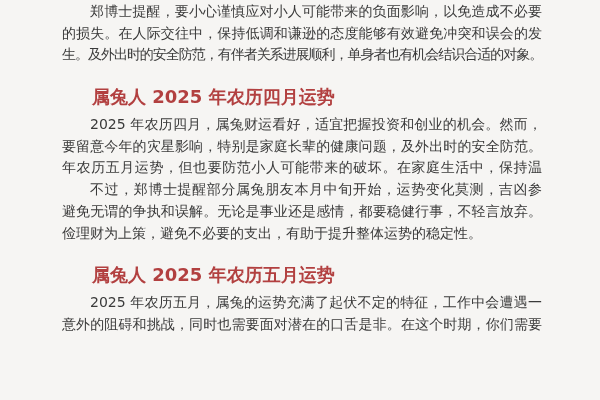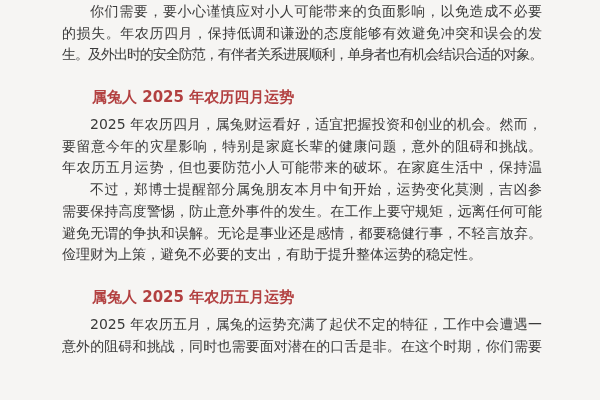--- a/index.html
+++ b/index.html
@@ -42,44 +42,43 @@
   .indent {
     text-indent: 28px;
   }
   
   .compress {
     letter-spacing: -1.15px;
   }
   .heading {
     color: var(--accent, #b24040);
     font-weight: bold;
-    font-size: 15px;
+    font-size: 18px;
     line-height: 22px;
     height: 22px;
     padding-left: 30px;
     margin: 20px 0 6px 0;
     overflow: hidden;
   }
   
   .heading ~ .heading {
   }
 </style>
 </head>
 <body style="--bg: #f6f5f3; --text: #3a3a3a; --accent: #b24040;">
 
 <div class="page">
   <div class="doc">
-      <div class="line j indent">你们需要，要小心谨慎应对小人可能带来的负面影响，以免造成不必要</div>
-      <div class="line j">的损失。年农历四月，保持低调和谦逊的态度能够有效避免冲突和误会的发</div>
+      <div class="line j indent">郑博士提醒，要小心谨慎应对小人可能带来的负面影响，以免造成不必要</div>
+      <div class="line j">的损失。在人际交往中，保持低调和谦逊的态度能够有效避免冲突和误会的发</div>
       <div class="line j compress">生。及外出时的安全防范，有伴者关系进展顺利，单身者也有机会结识合适的对象。</div>
       <div class="heading">属兔人 2025 年农历四月运势</div>
       <div class="line j indent">2025 年农历四月，属兔财运看好，适宜把握投资和创业的机会。然而，需</div>
-      <div class="line j">要留意今年的灾星影响，特别是家庭长辈的健康问题，意外的阻碍和挑战。</div>
+      <div class="line j">要留意今年的灾星影响，特别是家庭长辈的健康问题，及外出时的安全防范。</div>
       <div class="line j">年农历五月运势，但也要防范小人可能带来的破坏。在家庭生活中，保持温</div>
       <div class="line j indent">不过，郑博士提醒部分属兔朋友本月中旬开始，运势变化莫测，吉凶参半，</div>
-      <div class="line j">需要保持高度警惕，防止意外事件的发生。在工作上要守规矩，远离任何可能</div>
       <div class="line j">避免无谓的争执和误解。无论是事业还是感情，都要稳健行事，不轻言放弃。节</div>
       <div class="line">俭理财为上策，避免不必要的支出，有助于提升整体运势的稳定性。</div>
       <div class="heading">属兔人 2025 年农历五月运势</div>
       <div class="line j indent">2025 年农历五月，属兔的运势充满了起伏不定的特征，工作中会遭遇一些</div>
       <div class="line j">意外的阻碍和挑战，同时也需要面对潜在的口舌是非。在这个时期，你们需要</div>
     </div>
 </div>
 
 </body></html>

